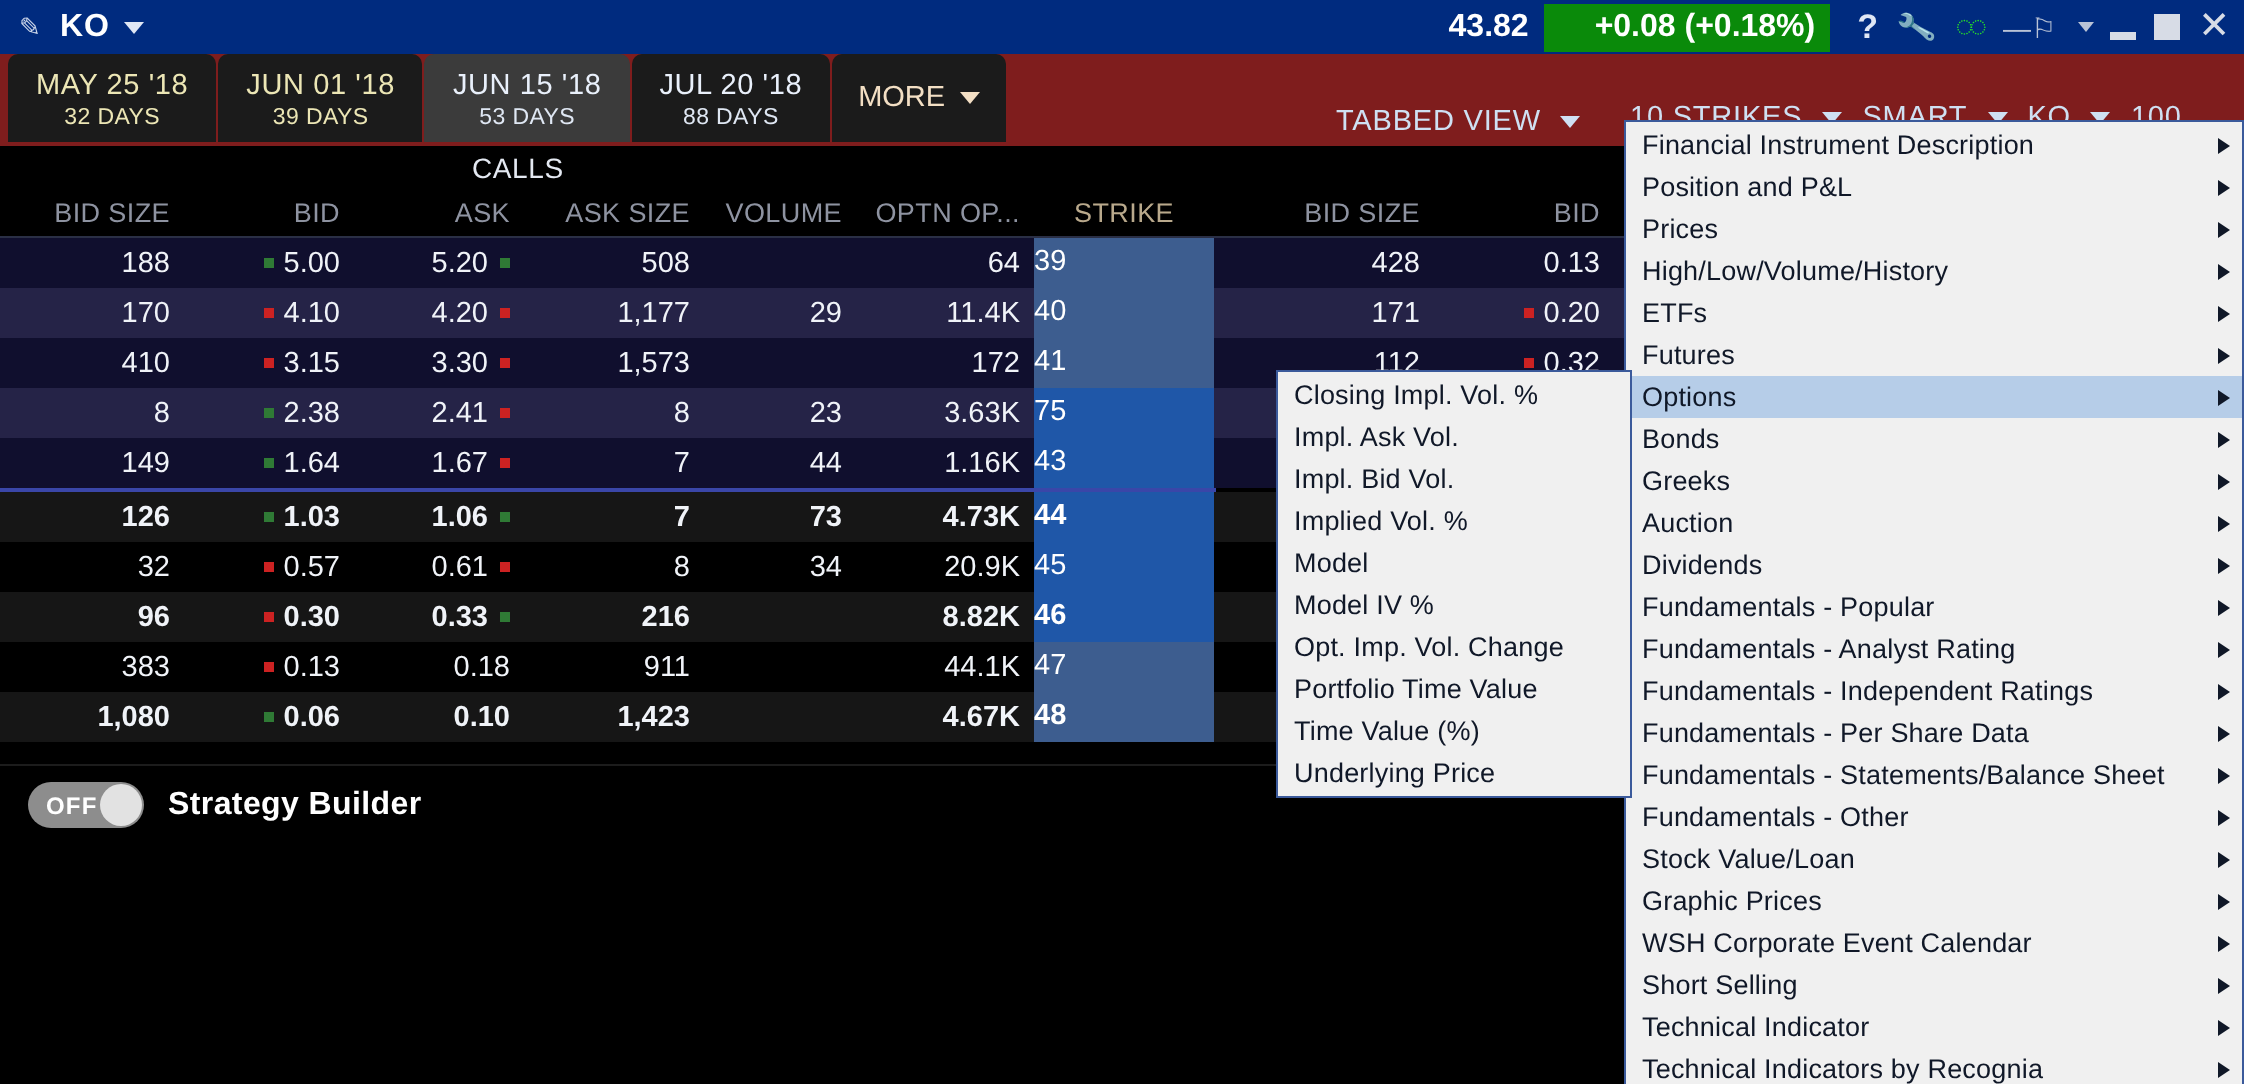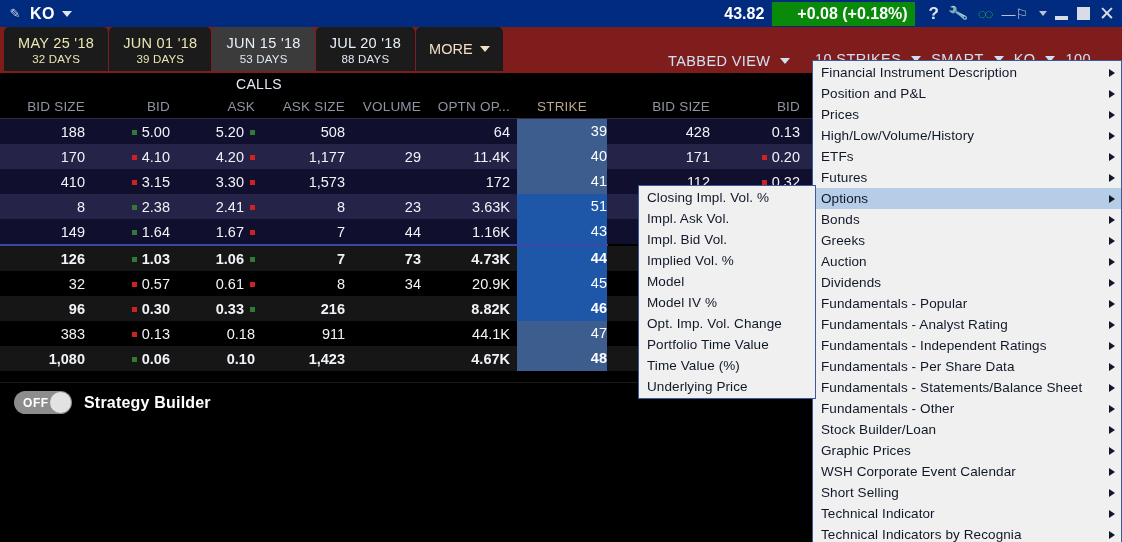--- a/index.html
+++ b/index.html
@@ -108,21 +108,21 @@
     color: #8e93a1; font-size: 13.5px; text-align: right; padding-right: 7px;
     letter-spacing: .2px; white-space: nowrap; overflow: hidden;
   }
   .hdr.strike { color: #b9a98c; text-align: center; padding-right: 0; }
   .row { height: 25px; display: flex; align-items: center; font-size: 14.5px; }
   .cell {
     text-align: right; padding-right: 7px; color: #f0f3f8; white-space: nowrap;
     overflow: hidden; position: relative;
   }
   .cell.strike {
-    text-align: right; padding-right: 0; color: #ffffff;
+    text-align: left; padding-right: 0; color: #ffffff;
   }
   .tick { width: 5px; height: 5px; display: inline-block; margin-right: 5px; vertical-align: middle; }
   .tick.r { background: #cc2222; }
   .tick.g { background: #2f7a35; }
   .tick.after { margin-right: 0; margin-left: 6px; }
   .itm-a { background: #100f2e; }
   .itm-b { background: #252347; }
   .otm-a { background: #000000; }
   .otm-b { background: #161616; font-weight: bold; }
   .strike-lite { background: #3d5d8f; }
@@ -288,21 +288,21 @@
           <div class="cell" style="width: 90px;"><span class="tick r"></span>0.32</div>
           <div class="cell" style="width: 70px;">0</div>
         </div>
         <div class="row itm-b">
           <div class="cell" style="width: 92px;">8</div>
           <div class="cell" style="width: 85px;"><span class="tick g"></span>2.38</div>
           <div class="cell" style="width: 85px;">2.41<span class="tick after r"></span></div>
           <div class="cell" style="width: 90px;">8</div>
           <div class="cell" style="width: 76px;">23</div>
           <div class="cell" style="width: 89px;">3.63K</div>
-          <div class="cell strike strike-dark" style="width: 90px; height: 25px; line-height: 25px;">51</div>
+          <div class="cell strike strike-dark" style="width: 90px; height: 25px; line-height: 25px;">75</div>
           <div class="cell" style="width: 110px;"></div>
           <div class="cell" style="width: 90px;"></div>
           <div class="cell" style="width: 70px;"></div>
         </div>
         <div class="row itm-a">
           <div class="cell" style="width: 92px;">149</div>
           <div class="cell" style="width: 85px;"><span class="tick g"></span>1.64</div>
           <div class="cell" style="width: 85px;">1.67<span class="tick after r"></span></div>
           <div class="cell" style="width: 90px;">7</div>
           <div class="cell" style="width: 76px;">44</div>
@@ -447,21 +447,21 @@
       </div>
       <div class="mi">
         <span class="milabel">Fundamentals - Statements/Balance Sheet</span>
         <span class="arrow"></span>
       </div>
       <div class="mi">
         <span class="milabel">Fundamentals - Other</span>
         <span class="arrow"></span>
       </div>
       <div class="mi">
-        <span class="milabel">Stock Builder/Loan</span>
+        <span class="milabel">Stock Value/Loan</span>
         <span class="arrow"></span>
       </div>
       <div class="mi">
         <span class="milabel">Graphic Prices</span>
         <span class="arrow"></span>
       </div>
       <div class="mi">
         <span class="milabel">WSH Corporate Event Calendar</span>
         <span class="arrow"></span>
       </div>

